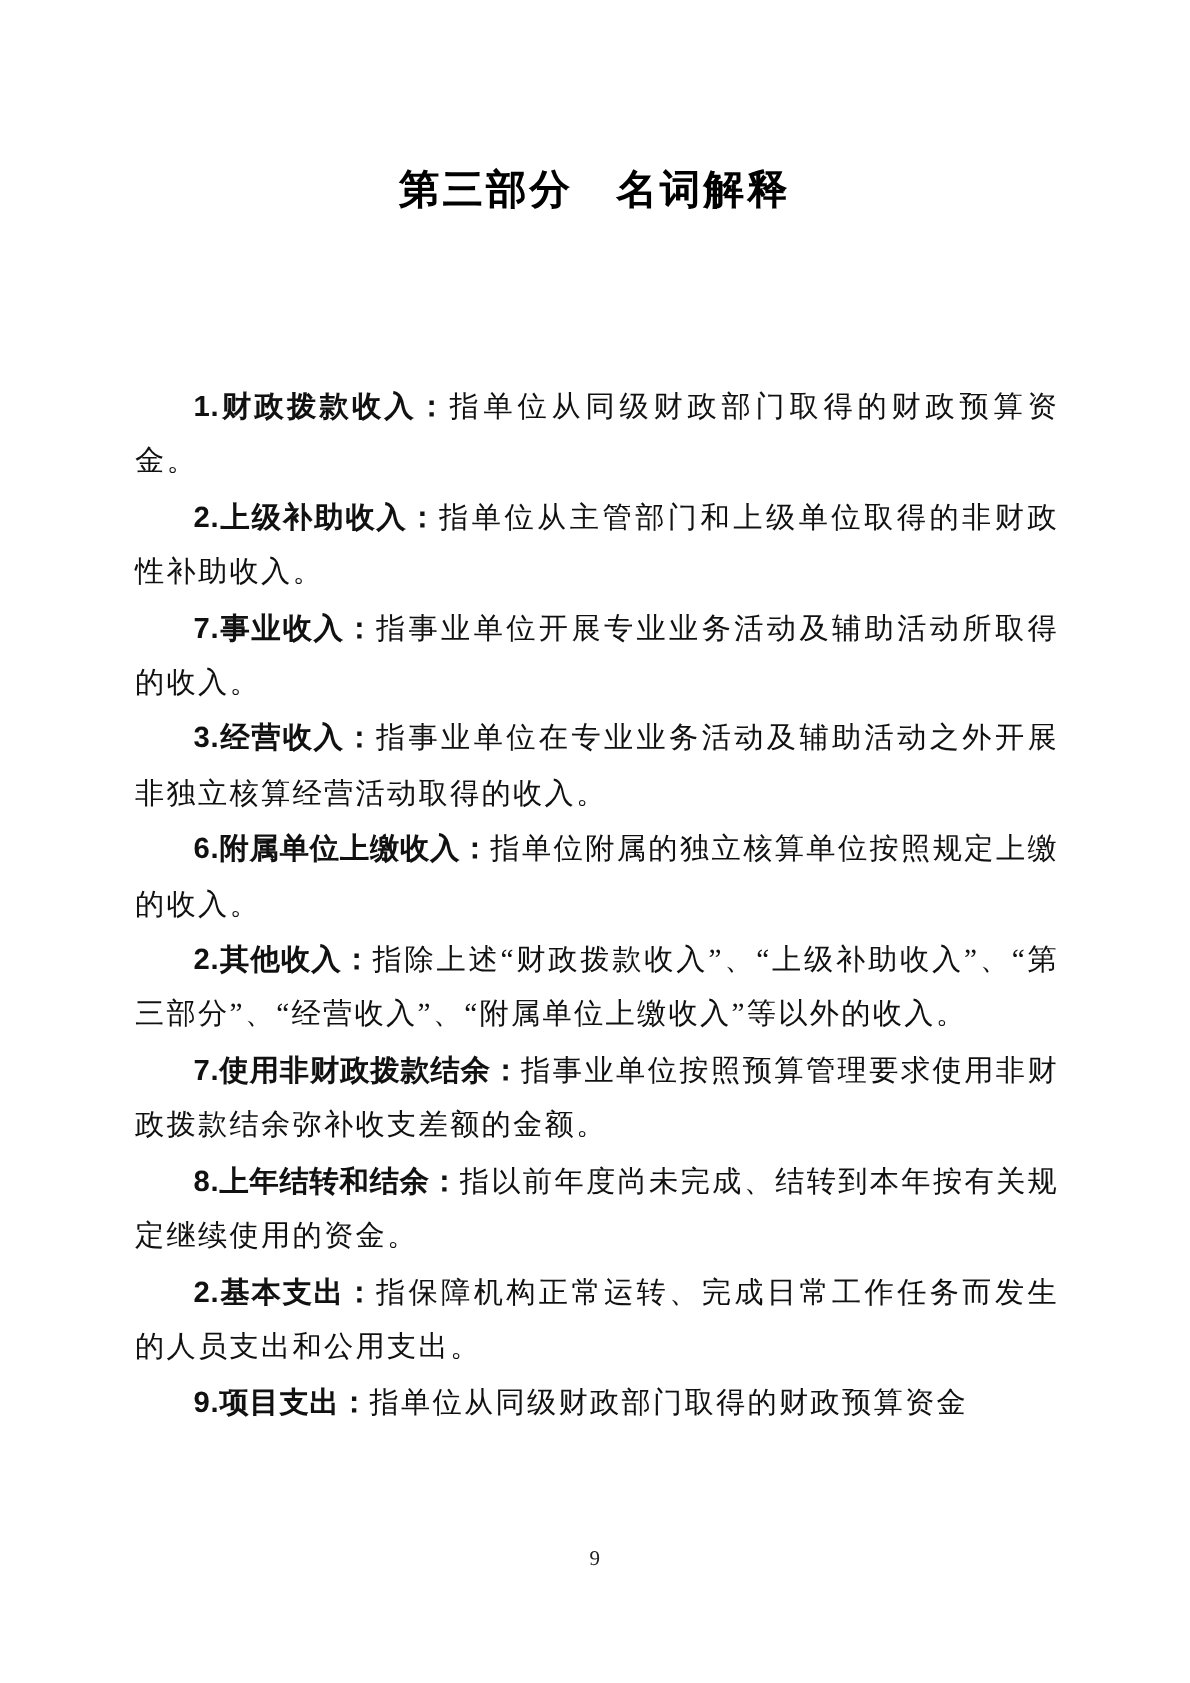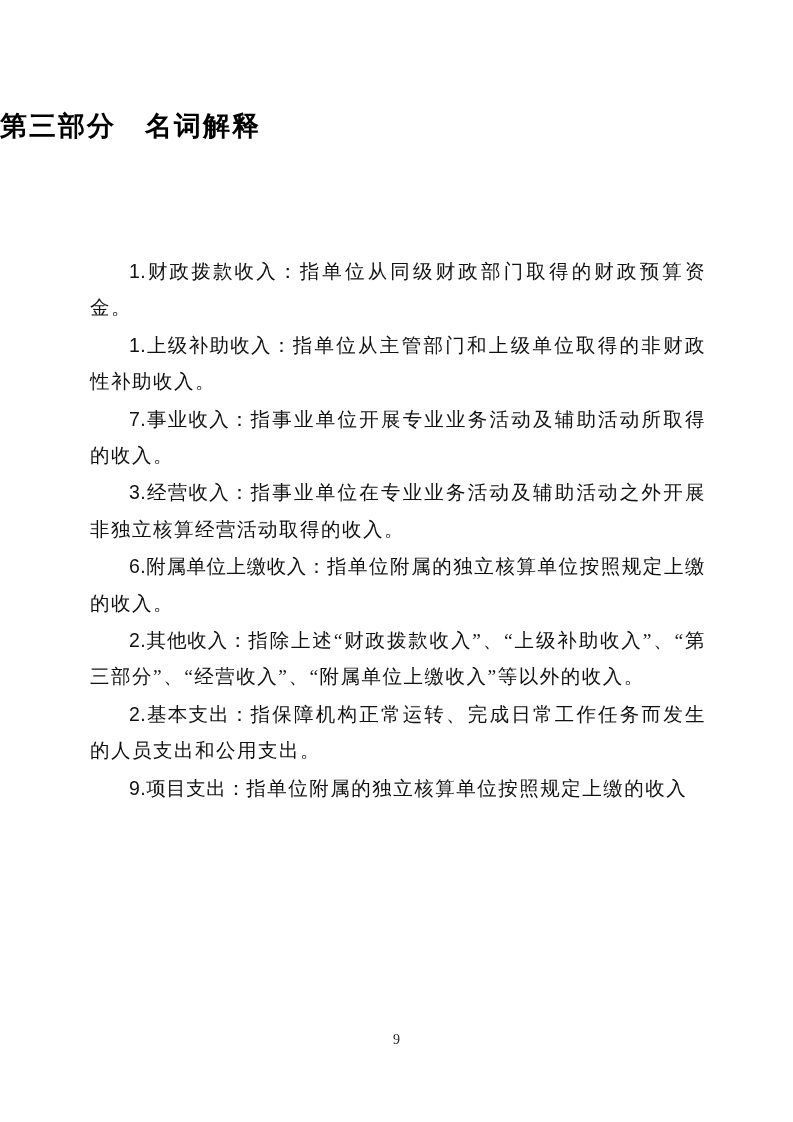--- a/index.html
+++ b/index.html
@@ -16,20 +16,21 @@
     font-family: "Liberation Serif", "DejaVu Serif", serif;
     overflow: hidden;
     box-sizing: border-box;
   }
   .doc-title {
     position: absolute;
     top: 108px;
     left: 0;
     right: 0;
     margin: 0;
+    text-align: center;
     font-size: 27px;
     font-weight: 700;
     letter-spacing: 2px;
     color: #000000;
     font-family: "Liberation Sans", "DejaVu Sans", sans-serif;
   }
   .terms {
     position: absolute;
     top: 253px;
     left: 90px;
@@ -39,21 +40,21 @@
     margin: 0;
     font-size: 19.5px;
     line-height: 36.4px;
     letter-spacing: 1.5px;
     text-align: justify;
     text-justify: inter-ideograph;
     text-indent: 2em;
     color: #111111;
   }
   .term-label {
-    font-weight: 400;
+    font-weight: 700;
     font-family: "Liberation Sans", "DejaVu Sans", sans-serif;
     letter-spacing: 0.5px;
   }
   .page-number {
     position: absolute;
     top: 1032px;
     left: 0;
     right: 0;
     text-align: center;
     font-size: 14px;
@@ -65,33 +66,35 @@
 <body>
 
 <div class="page">
 
   <h1 class="doc-title">第三部分　名词解释</h1>
 
   <div class="terms">
 
     <p class="term-item"><span class="term-label">1.财政拨款收入：</span><span class="term-def">指单位从同级财政部门取得的财政预算资金。</span></p>
 
-    <p class="term-item"><span class="term-label">1.上级补助收入：</span><span class="term-def">指单位从主管部门和上级单位取得的非财政性补助收入。</span></p>
+    <p class="term-item"><span class="term-label">2.上级补助收入：</span><span class="term-def">指单位从主管部门和上级单位取得的非财政性补助收入。</span></p>
 
     <p class="term-item"><span class="term-label">7.事业收入：</span><span class="term-def">指事业单位开展专业业务活动及辅助活动所取得的收入。</span></p>
 
     <p class="term-item"><span class="term-label">3.经营收入：</span><span class="term-def">指事业单位在专业业务活动及辅助活动之外开展非独立核算经营活动取得的收入。</span></p>
 
     <p class="term-item"><span class="term-label">6.附属单位上缴收入：</span><span class="term-def">指单位附属的独立核算单位按照规定上缴的收入。</span></p>
 
     <p class="term-item"><span class="term-label">2.其他收入：</span><span class="term-def">指除上述“财政拨款收入”、“上级补助收入”、“第三部分”、“经营收入”、“附属单位上缴收入”等以外的收入。</span></p>
 
+    <p class="term-item"><span class="term-label">7.使用非财政拨款结余：</span><span class="term-def">指事业单位按照预算管理要求使用非财政拨款结余弥补收支差额的金额。</span></p>
 
+    <p class="term-item"><span class="term-label">8.上年结转和结余：</span><span class="term-def">指以前年度尚未完成、结转到本年按有关规定继续使用的资金。</span></p>
 
     <p class="term-item"><span class="term-label">2.基本支出：</span><span class="term-def">指保障机构正常运转、完成日常工作任务而发生的人员支出和公用支出。</span></p>
 
-    <p class="term-item"><span class="term-label">9.项目支出：</span><span class="term-def">指单位附属的独立核算单位按照规定上缴的收入</span></p>
+    <p class="term-item"><span class="term-label">9.项目支出：</span><span class="term-def">指单位从同级财政部门取得的财政预算资金</span></p>
 
   </div>
 
   <div class="page-number">9</div>
 
 </div>
 
 </body></html>

